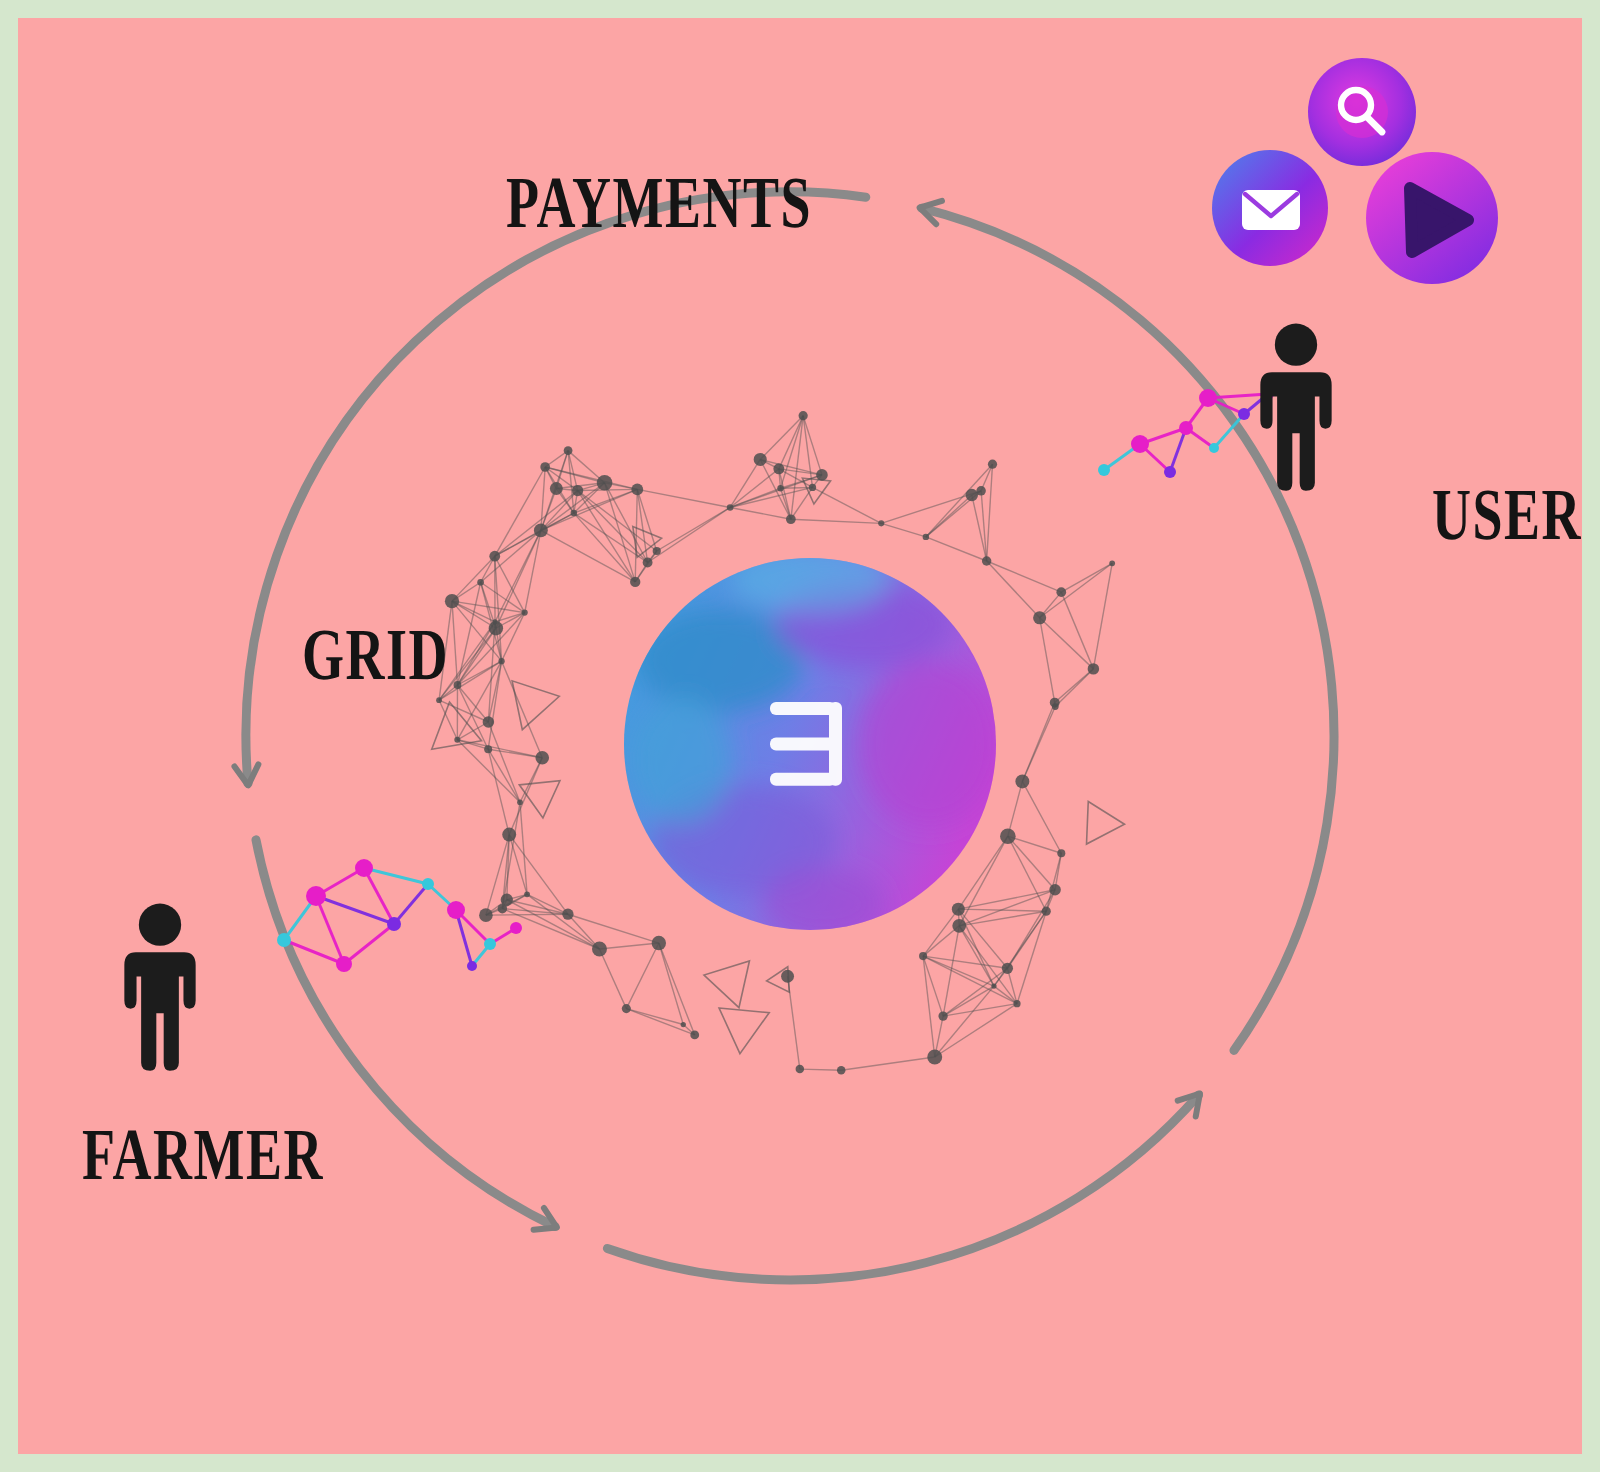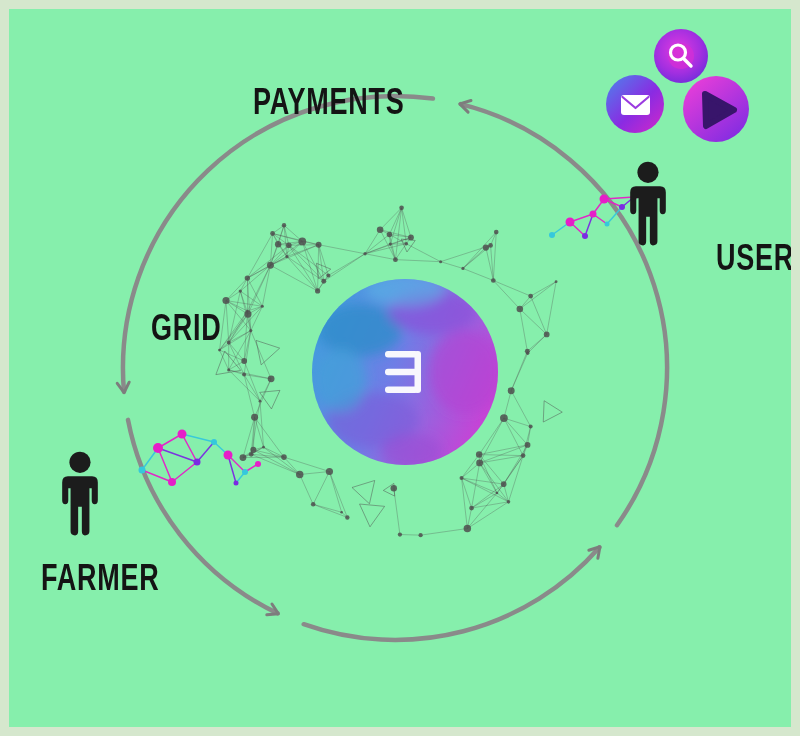--- a/index.html
+++ b/index.html
@@ -1,17 +1,17 @@
 <!DOCTYPE html>
 <html><head>
 <meta charset="utf-8">
 <style>
   html,body{margin:0;padding:0;background:#ffffff;}
-  .stage{position:relative;width:800px;height:736px;background:#86efac;overflow:hidden;
-         font-family:Liberation Sans, sans-serif;}
+  .stage{position:relative;width:800px;height:736px;background:#fca5a5;overflow:hidden;
+         font-family:Liberation Serif, serif;}
   .frame{position:absolute;inset:0;border:9px solid #d5e7cd;pointer-events:none;z-index:50;}
   svg.scene{position:absolute;left:0;top:0;width:800px;height:736px;z-index:1;}
   .lbl{position:absolute;z-index:10;color:#141414;font-weight:700;font-size:36px;
        letter-spacing:1px;transform:scale(.75,1.02);transform-origin:0 0;white-space:nowrap;}
   .lbl-payments{left:253px;top:80px;}
   .lbl-user{left:716px;top:236px;}
   .lbl-grid{left:151px;top:306px;}
   .lbl-farmer{left:41px;top:556px;}
 </style>
 </head>

